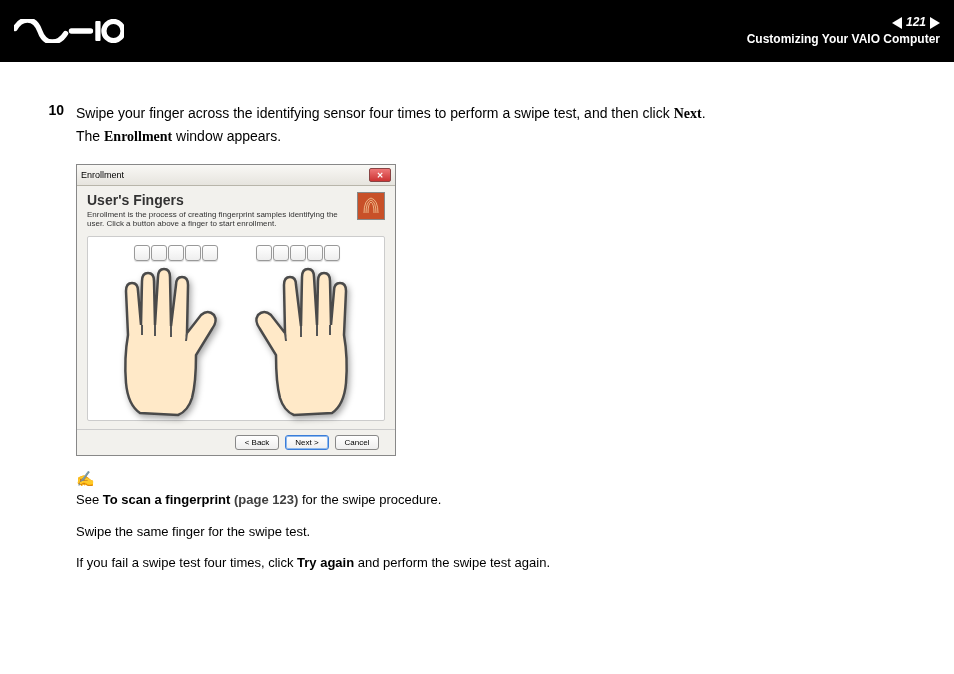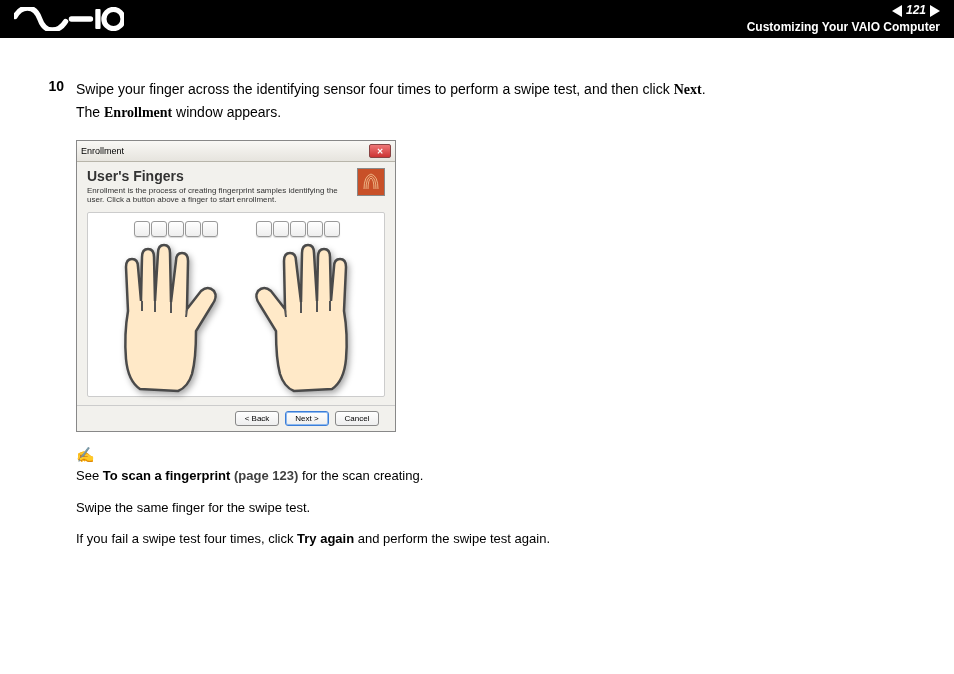--- a/index.html
+++ b/index.html
@@ -7,21 +7,21 @@
       width: 954px;
       height: 674px;
       font-family: Arial, Helvetica, sans-serif;
       background: #fff;
       color: #000;
       overflow: hidden;
     }
     .header {
       background: #000;
       color: #fff;
-      height: 38px;
+      height: 62px;
       display: flex;
       align-items: center;
       justify-content: space-between;
       padding: 16px 14px;
     }
     .logo {
       display: flex;
       align-items: center;
     }
     .logo svg { display: block; }
@@ -247,20 +247,20 @@
     <div class="dialog-footer">
       <div class="dlg-btn">&lt; Back</div>
       <div class="dlg-btn default">Next &gt;</div>
       <div class="dlg-btn">Cancel</div>
     </div>
   </div>
 
   <div class="note-block">
     <div class="note-icon">✍</div>
     <div class="note-line">
-      <span>See </span><span class="bold">To scan a fingerprint </span><span class="link">(page 123)</span><span> for the scan creating.</span>
+      <span>See </span><span class="bold">To scan a fingerprint </span><span class="link">(page 123)</span><span> for the swipe procedure.</span>
     </div>
     <div class="note-line">Swipe the same finger for the swipe test.</div>
     <div class="note-line">
       <span>If you fail a swipe test four times, click </span><span class="bold">Try again</span><span> and perform the swipe test again.</span>
     </div>
   </div>
 </div>
 
 </body></html>

